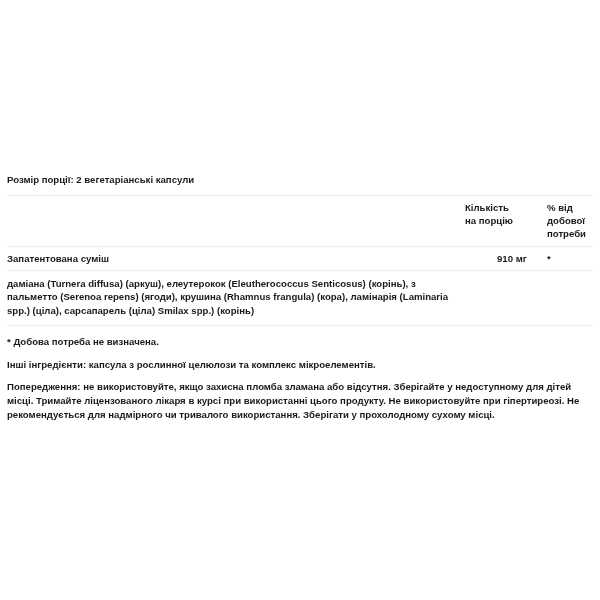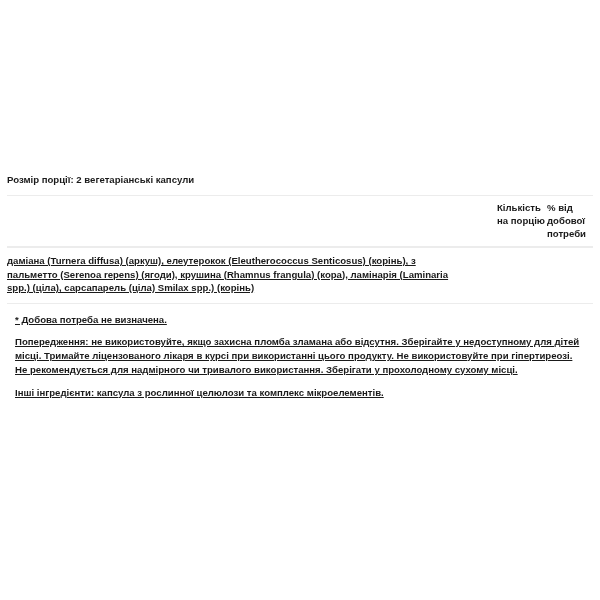--- a/index.html
+++ b/index.html
@@ -38,26 +38,26 @@
     .table {
       width: 586px;
     }
     .row {
       display: flex;
       align-items: flex-start;
     }
     .col-name { flex: 1; }
     .col-amt { width: 50px; }
     .col-dv { width: 46px; }
-    .hdr-row { padding-top: 5px; padding-bottom: 6px; }
+    .hdr-row { padding-top: 5px; padding-bottom: 6px; gap: 32px; }
     .hdr-row .col-amt, .hdr-row .col-dv { line-height: 13px; }
     .blend-row { padding-top: 5px; padding-bottom: 4px; }
     .ingr-block { padding-top: 6px; padding-bottom: 8px; line-height: 13.5px; }
-    .ingr-block p { margin: 0; width: 460px; text-decoration: underline; }
-    .para { margin: 8px; text-decoration: underline; }
+    .ingr-block p { margin: 0; width: 460px; }
+    .para { margin: 0; }
     .footnote { margin-top: 9px; }
     .directions { margin-top: 11px; }
     .other { margin-top: 9px; }
     .warnings { margin-top: 9px; line-height: 14px; }
   </style>
 </head>
 <body>
 
 <div class="wrap">
   <p class="serving-line">Розмір порції: 2 вегетаріанські капсули</p>
@@ -66,24 +66,29 @@
   <hr class="rule">
 
   <div class="table">
     <div class="row hdr-row">
       <div class="col-name"></div>
       <div class="col-amt">Кількість на порцію</div>
       <div class="col-dv">% від добової потреби</div>
     </div>
     <hr class="rule">
 
+    <div class="row blend-row">
+      <div class="col-name">Запатентована суміш</div>
+      <div class="col-amt">910 мг</div>
+      <div class="col-dv">*</div>
+    </div>
     <hr class="rule">
 
     <div class="ingr-block">
       <p>даміана (Turnera diffusa) (аркуш), елеутерокок (Eleutherococcus Senticosus) (корінь), з пальметто (Serenoa repens) (ягоди), крушина (Rhamnus frangula) (кора), ламінарія (Laminaria spp.) (ціла), сарсапарель (ціла) Smilax spp.) (корінь)</p>
     </div>
     <hr class="rule">
   </div>
 
   <p class="para footnote">* Добова потреба не визначена.</p>
+  <p class="para other">Інші інгредієнти: капсула з рослинної целюлози та комплекс мікроелементів.</p>
   <p class="para warnings">Попередження: не використовуйте, якщо захисна пломба зламана або відсутня. Зберігайте у недоступному для дітей місці. Тримайте ліцензованого лікаря в курсі при використанні цього продукту.  Не використовуйте при гіпертиреозі. Не рекомендується для надмірного чи тривалого використання. Зберігати у прохолодному сухому місці.</p>
-  <p class="para other">Інші інгредієнти: капсула з рослинної целюлози та комплекс мікроелементів.</p>
 </div>
 
 </body></html>

